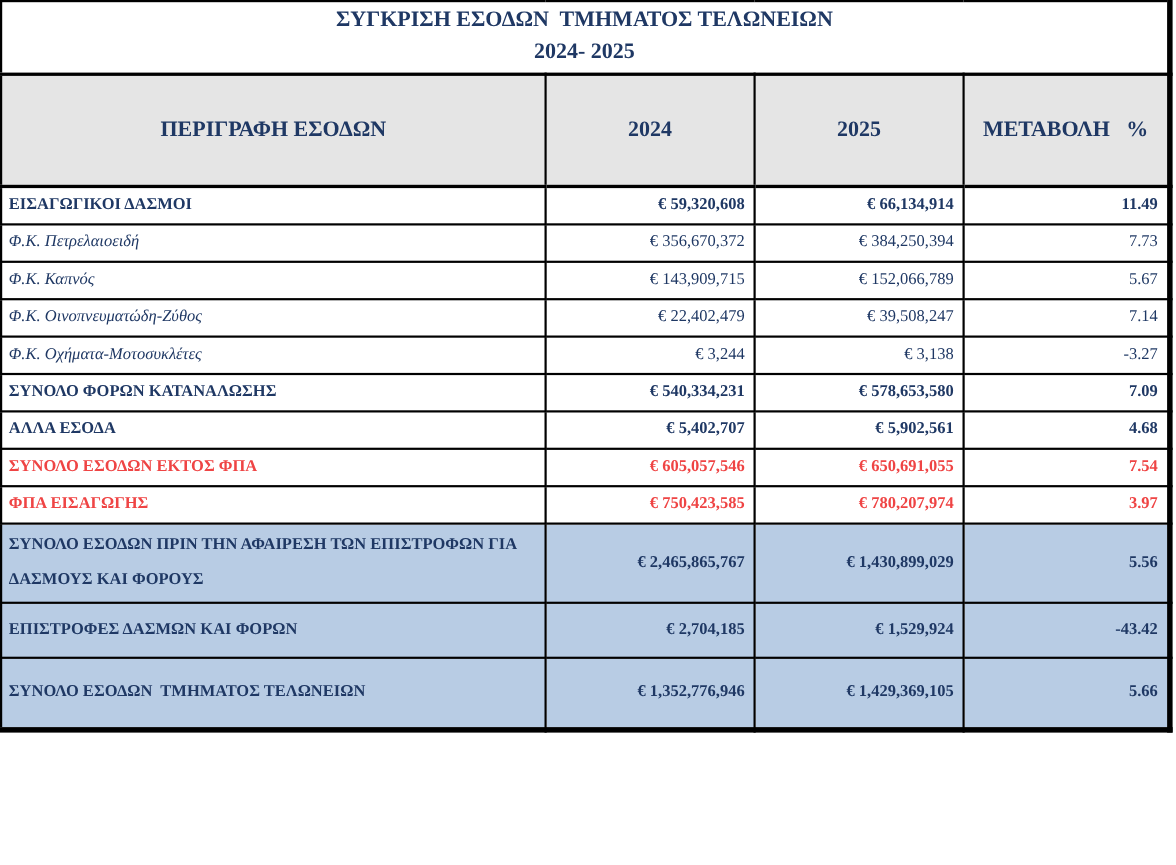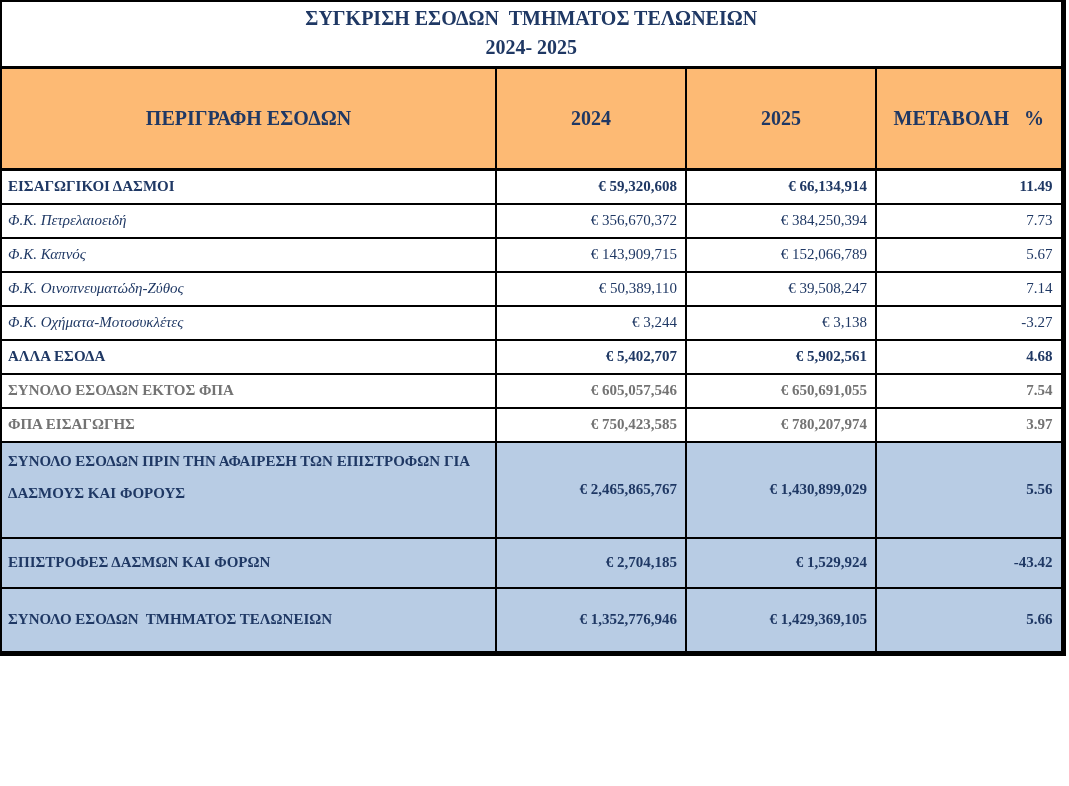--- a/index.html
+++ b/index.html
@@ -38,36 +38,36 @@
     font-weight: bold;
     font-size: 20px;
     background: #ffffff;
     border-bottom: 3px solid #000;
     padding: 2px 0 4px 0;
   }
   .title-line { line-height: 29px; white-space: pre; }
   
   tr.header-row td {
     height: 102px;
-    background: #fdba74;
+    background: #e5e5e5;
     text-align: center;
     font-weight: bold;
     font-size: 20px;
     border-bottom: 3px solid #000;
   }
   .pre { white-space: pre; }
   
   td.label { text-align: left; padding-left: 6px; padding-right: 4px; }
   td.num   { text-align: right; padding-right: 8px; }
   tr.datarow td { height: 34px; font-size: 15px; }
   tr.section td { font-weight: bold; }
   tr.detail td.label { font-style: italic; }
-  tr.green td { color: #737373; font-weight: bold; }
+  tr.green td { color: #ef4444; font-weight: bold; }
   tr.blue td { background: #B8CCE4; font-weight: bold; }
-  tr.r11 td { height: 96px; }
+  tr.r11 td { height: 72px; }
   tr.r11 td.label { line-height: 32px; padding-top: 2px; vertical-align: top; }
   tr.r12 td { height: 50px; }
   tr.r13 td { height: 66px; }
 </style>
 </head>
 <body>
 
 <div class="sheet">
   <table class="revtable">
     <colgroup>
@@ -103,29 +103,35 @@
         <td class="num">7.73</td>
       </tr>
       <tr class="datarow detail">
         <td class="label">Φ.Κ. Καπνός</td>
         <td class="num">€ 143,909,715</td>
         <td class="num">€ 152,066,789</td>
         <td class="num">5.67</td>
       </tr>
       <tr class="datarow detail">
         <td class="label">Φ.Κ. Οινοπνευματώδη-Ζύθος</td>
-        <td class="num">€ 50,389,110</td>
+        <td class="num">€ 22,402,479</td>
         <td class="num">€ 39,508,247</td>
         <td class="num">7.14</td>
       </tr>
       <tr class="datarow detail">
         <td class="label">Φ.Κ. Οχήματα-Μοτοσυκλέτες</td>
         <td class="num">€ 3,244</td>
         <td class="num">€ 3,138</td>
         <td class="num">-3.27</td>
+      </tr>
+      <tr class="datarow section">
+        <td class="label">ΣΥΝΟΛΟ ΦΟΡΩΝ ΚΑΤΑΝΑΛΩΣΗΣ</td>
+        <td class="num">€ 540,334,231</td>
+        <td class="num">€ 578,653,580</td>
+        <td class="num">7.09</td>
       </tr>
       <tr class="datarow section">
         <td class="label">ΑΛΛΑ ΕΣΟΔΑ</td>
         <td class="num">€ 5,402,707</td>
         <td class="num">€ 5,902,561</td>
         <td class="num">4.68</td>
       </tr>
       <tr class="datarow green">
         <td class="label">ΣΥΝΟΛΟ ΕΣΟΔΩΝ ΕΚΤΟΣ ΦΠΑ</td>
         <td class="num">€ 605,057,546</td>

